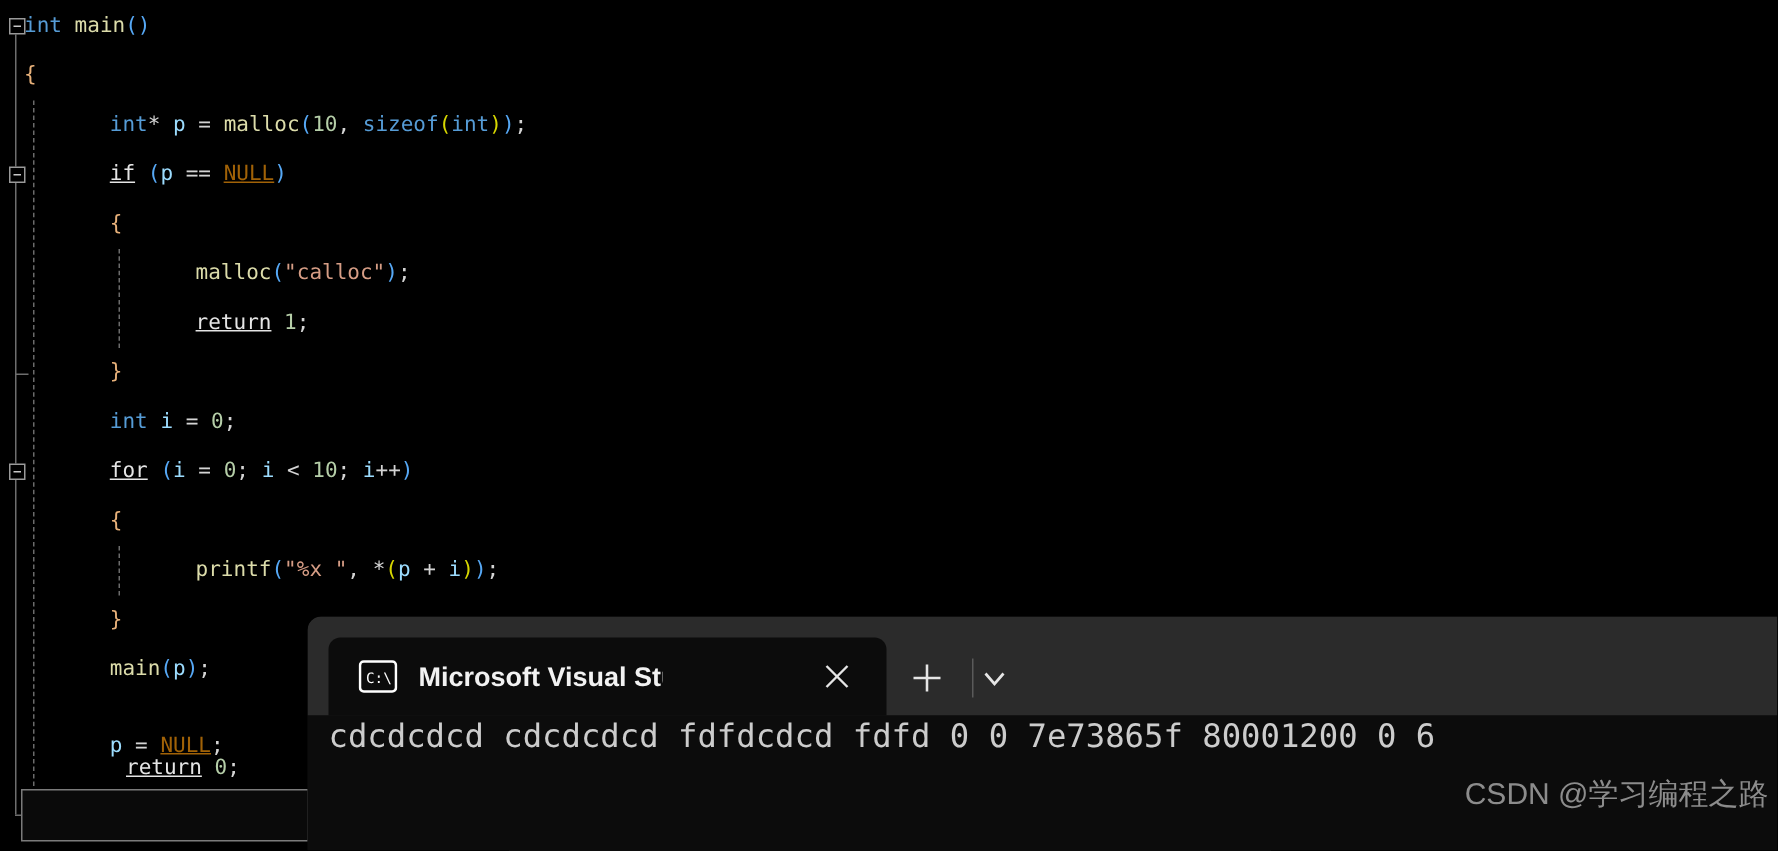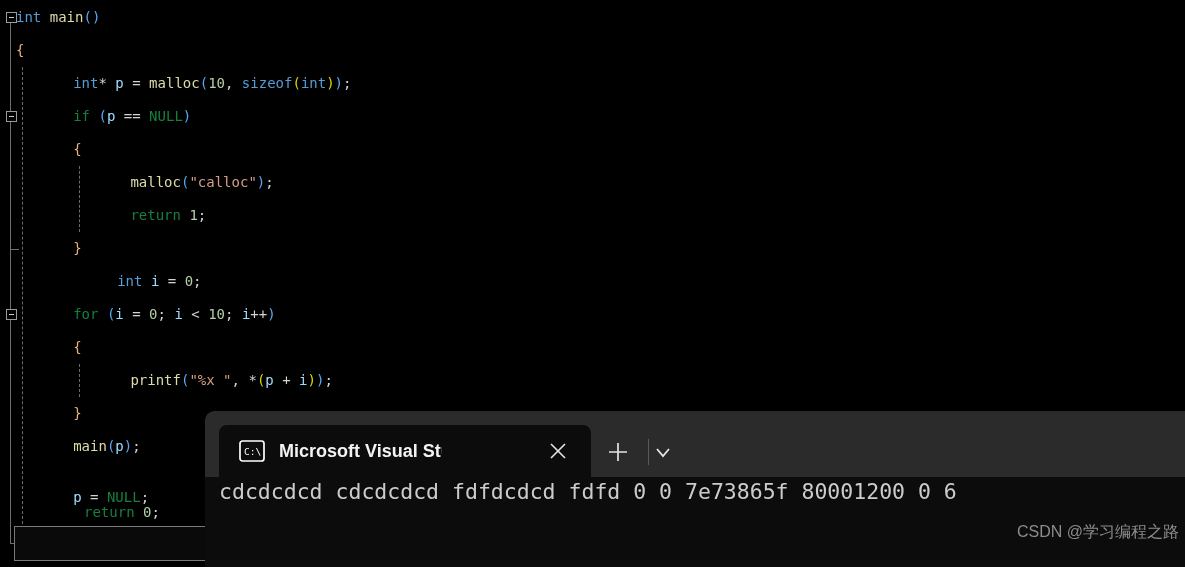--- a/index.html
+++ b/index.html
@@ -8,24 +8,24 @@
 
   
   #editor{position:absolute;inset:0;background:#000;}
 
   .code-line{position:absolute;left:0;right:0;height:33px;line-height:33px;
              font-size:14px;white-space:pre;letter-spacing:0px;}
   .code-text{position:absolute;left:16px;top:0;}
 
   
   .kw      {color:#569cd6;}   
-  .ctl     {color:#15803d;}   
+  .ctl     {color:#e5e5e5;text-decoration:underline;}   
   .fn      {color:#dcdcaa;}   
   .var     {color:#9cdcfe;}   
-  .macro   {color:#15803d;}   
+  .macro   {color:#a16207;text-decoration:underline;}   
   .num     {color:#b5cea8;}   
   .str     {color:#d69d85;}   
   .punct   {color:#d4d4d4;}
   .paren1  {color:#56a8f5;}
   .paren2  {color:#d7d700;}
   .brace   {color:#e8b17a;}
   .op      {color:#d4d4d4;}
 
   
   .outline-v{position:absolute;left:10px;width:1px;background:#6e6e6e;}
@@ -60,37 +60,37 @@
   .term-dropdown{position:absolute;left:444px;top:30px;width:28px;height:22px;}
 
   .term-body{position:absolute;left:0;top:66px;right:0;bottom:0;background:#0c0c0c;
              padding:0;}
   .term-line{font-family:"DejaVu Sans Mono","Liberation Mono",monospace;
              font-size:21.5px;line-height:30px;color:#cccccc;white-space:pre;
              padding-left:14px;}
 
   
   #watermark{position:absolute;right:6px;bottom:24px;
-             font-family:"Liberation Sans",sans-serif;font-size:16px;
+             font-family:"Liberation Sans",sans-serif;font-size:20px;
              color:#8c8c8c;white-space:nowrap;}
 </style>
 </head>
 <body>
 
 <div id="editor">
   <div id="code-lines">
       <div class="code-line" style="top: 1px;"><span class="code-text" style="left: 16px;"><span class="kw">int</span><span class="punct"> </span><span class="fn">main</span><span class="paren1">(</span><span class="paren1">)</span></span></div>
       <div class="code-line" style="top: 34px;"><span class="code-text" style="left: 16px;"><span class="brace">{</span></span></div>
       <div class="code-line" style="top: 67px;"><span class="code-text" style="left: 73.2px;"><span class="kw">int</span><span class="op">*</span><span class="punct"> </span><span class="var">p</span><span class="punct"> </span><span class="op">=</span><span class="punct"> </span><span class="fn">malloc</span><span class="paren1">(</span><span class="num">10</span><span class="punct">,</span><span class="punct"> </span><span class="kw">sizeof</span><span class="paren2">(</span><span class="kw">int</span><span class="paren2">)</span><span class="paren1">)</span><span class="punct">;</span></span></div>
       <div class="code-line" style="top: 100px;"><span class="code-text" style="left: 73.2px;"><span class="ctl">if</span><span class="punct"> </span><span class="paren1">(</span><span class="var">p</span><span class="punct"> </span><span class="op">==</span><span class="punct"> </span><span class="macro">NULL</span><span class="paren1">)</span></span></div>
       <div class="code-line" style="top: 133px;"><span class="code-text" style="left: 73.2px;"><span class="brace">{</span></span></div>
       <div class="code-line" style="top: 166px;"><span class="code-text" style="left: 130.4px;"><span class="fn">malloc</span><span class="paren1">(</span><span class="str">"calloc"</span><span class="paren1">)</span><span class="punct">;</span></span></div>
       <div class="code-line" style="top: 199px;"><span class="code-text" style="left: 130.4px;"><span class="ctl">return</span><span class="punct"> </span><span class="num">1</span><span class="punct">;</span></span></div>
       <div class="code-line" style="top: 232px;"><span class="code-text" style="left: 73.2px;"><span class="brace">}</span></span></div>
-      <div class="code-line" style="top: 265px;"><span class="code-text" style="left: 73.2px; margin-left: 44px;"><span class="kw">int</span><span class="punct"> </span><span class="var">i</span><span class="punct"> </span><span class="op">=</span><span class="punct"> </span><span class="num">0</span><span class="punct">;</span></span></div>
+      <div class="code-line" style="top: 265px;"><span class="code-text" style="left: 73.2px;"><span class="kw">int</span><span class="punct"> </span><span class="var">i</span><span class="punct"> </span><span class="op">=</span><span class="punct"> </span><span class="num">0</span><span class="punct">;</span></span></div>
       <div class="code-line" style="top: 298px;"><span class="code-text" style="left: 73.2px;"><span class="ctl">for</span><span class="punct"> </span><span class="paren1">(</span><span class="var">i</span><span class="punct"> </span><span class="op">=</span><span class="punct"> </span><span class="num">0</span><span class="punct">;</span><span class="punct"> </span><span class="var">i</span><span class="punct"> </span><span class="op">&lt;</span><span class="punct"> </span><span class="num">10</span><span class="punct">;</span><span class="punct"> </span><span class="var">i</span><span class="op">++</span><span class="paren1">)</span></span></div>
       <div class="code-line" style="top: 331px;"><span class="code-text" style="left: 73.2px;"><span class="brace">{</span></span></div>
       <div class="code-line" style="top: 364px;"><span class="code-text" style="left: 130.4px;"><span class="fn">printf</span><span class="paren1">(</span><span class="str">"%x "</span><span class="punct">,</span><span class="punct"> </span><span class="op">*</span><span class="paren2">(</span><span class="var">p</span><span class="punct"> </span><span class="op">+</span><span class="punct"> </span><span class="var">i</span><span class="paren2">)</span><span class="paren1">)</span><span class="punct">;</span></span></div>
       <div class="code-line" style="top: 397px;"><span class="code-text" style="left: 73.2px;"><span class="brace">}</span></span></div>
       <div class="code-line" style="top: 430px;"><span class="code-text" style="left: 73.2px;"><span class="fn">main</span><span class="paren1">(</span><span class="var">p</span><span class="paren1">)</span><span class="punct">;</span></span></div>
       <div class="code-line" style="top: 463px;"><span class="code-text" style="left: 73.2px; margin-top: 18px;"><span class="var">p</span><span class="punct"> </span><span class="op">=</span><span class="punct"> </span><span class="macro">NULL</span><span class="punct">;</span></span></div>
       <div class="code-line" style="top: 496px;"><span class="code-text" style="left: 84px;"><span class="ctl">return</span><span class="punct"> </span><span class="num">0</span><span class="punct">;</span></span></div>
       <div class="code-line" style="top: 529px;"><span class="code-text" style="left: 16px;"><span class="brace">}</span></span></div>
     </div>
   <div id="gutter-layer">

